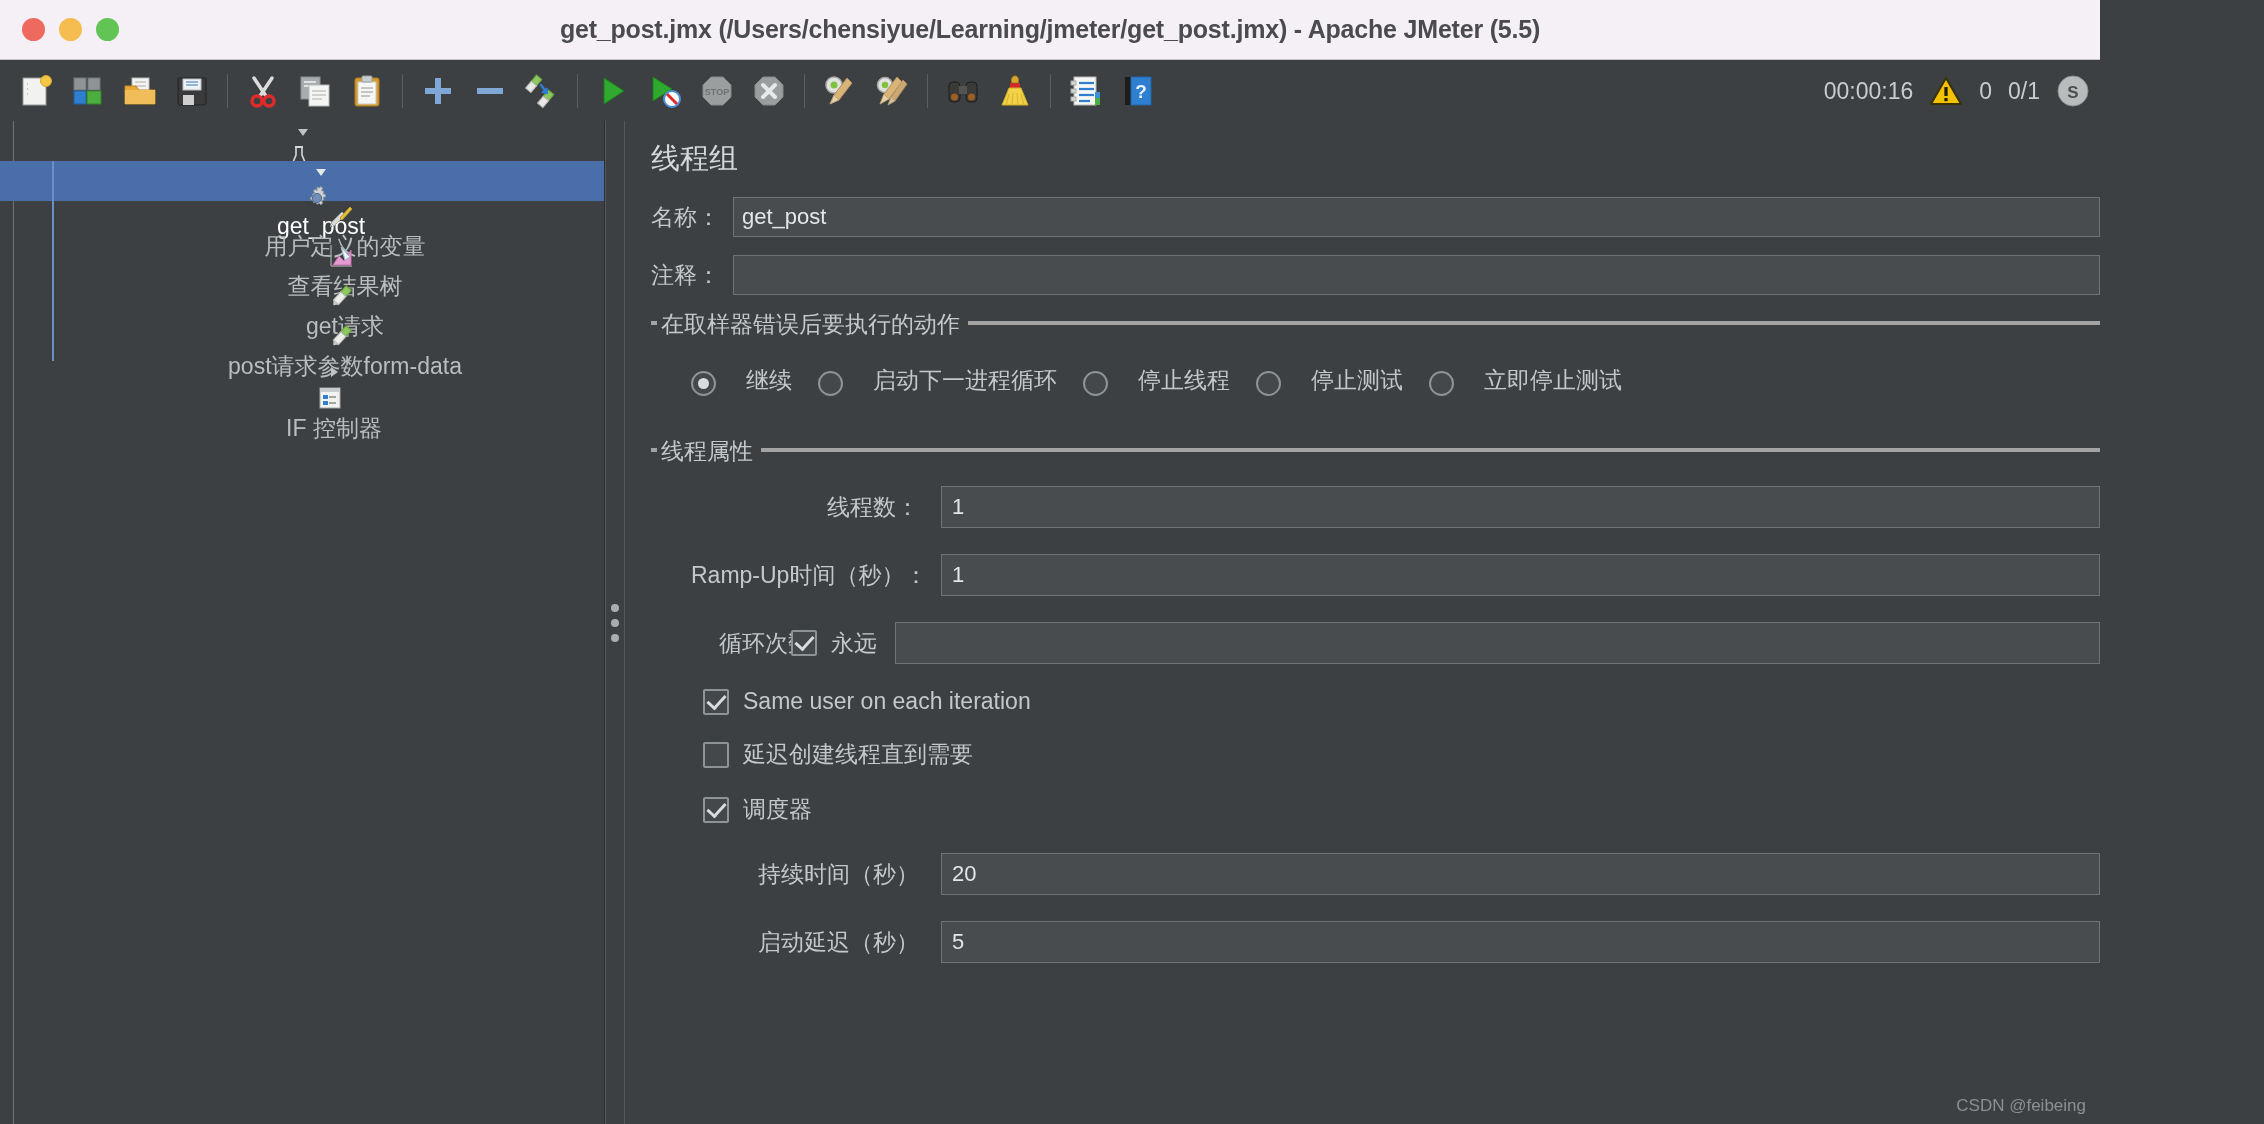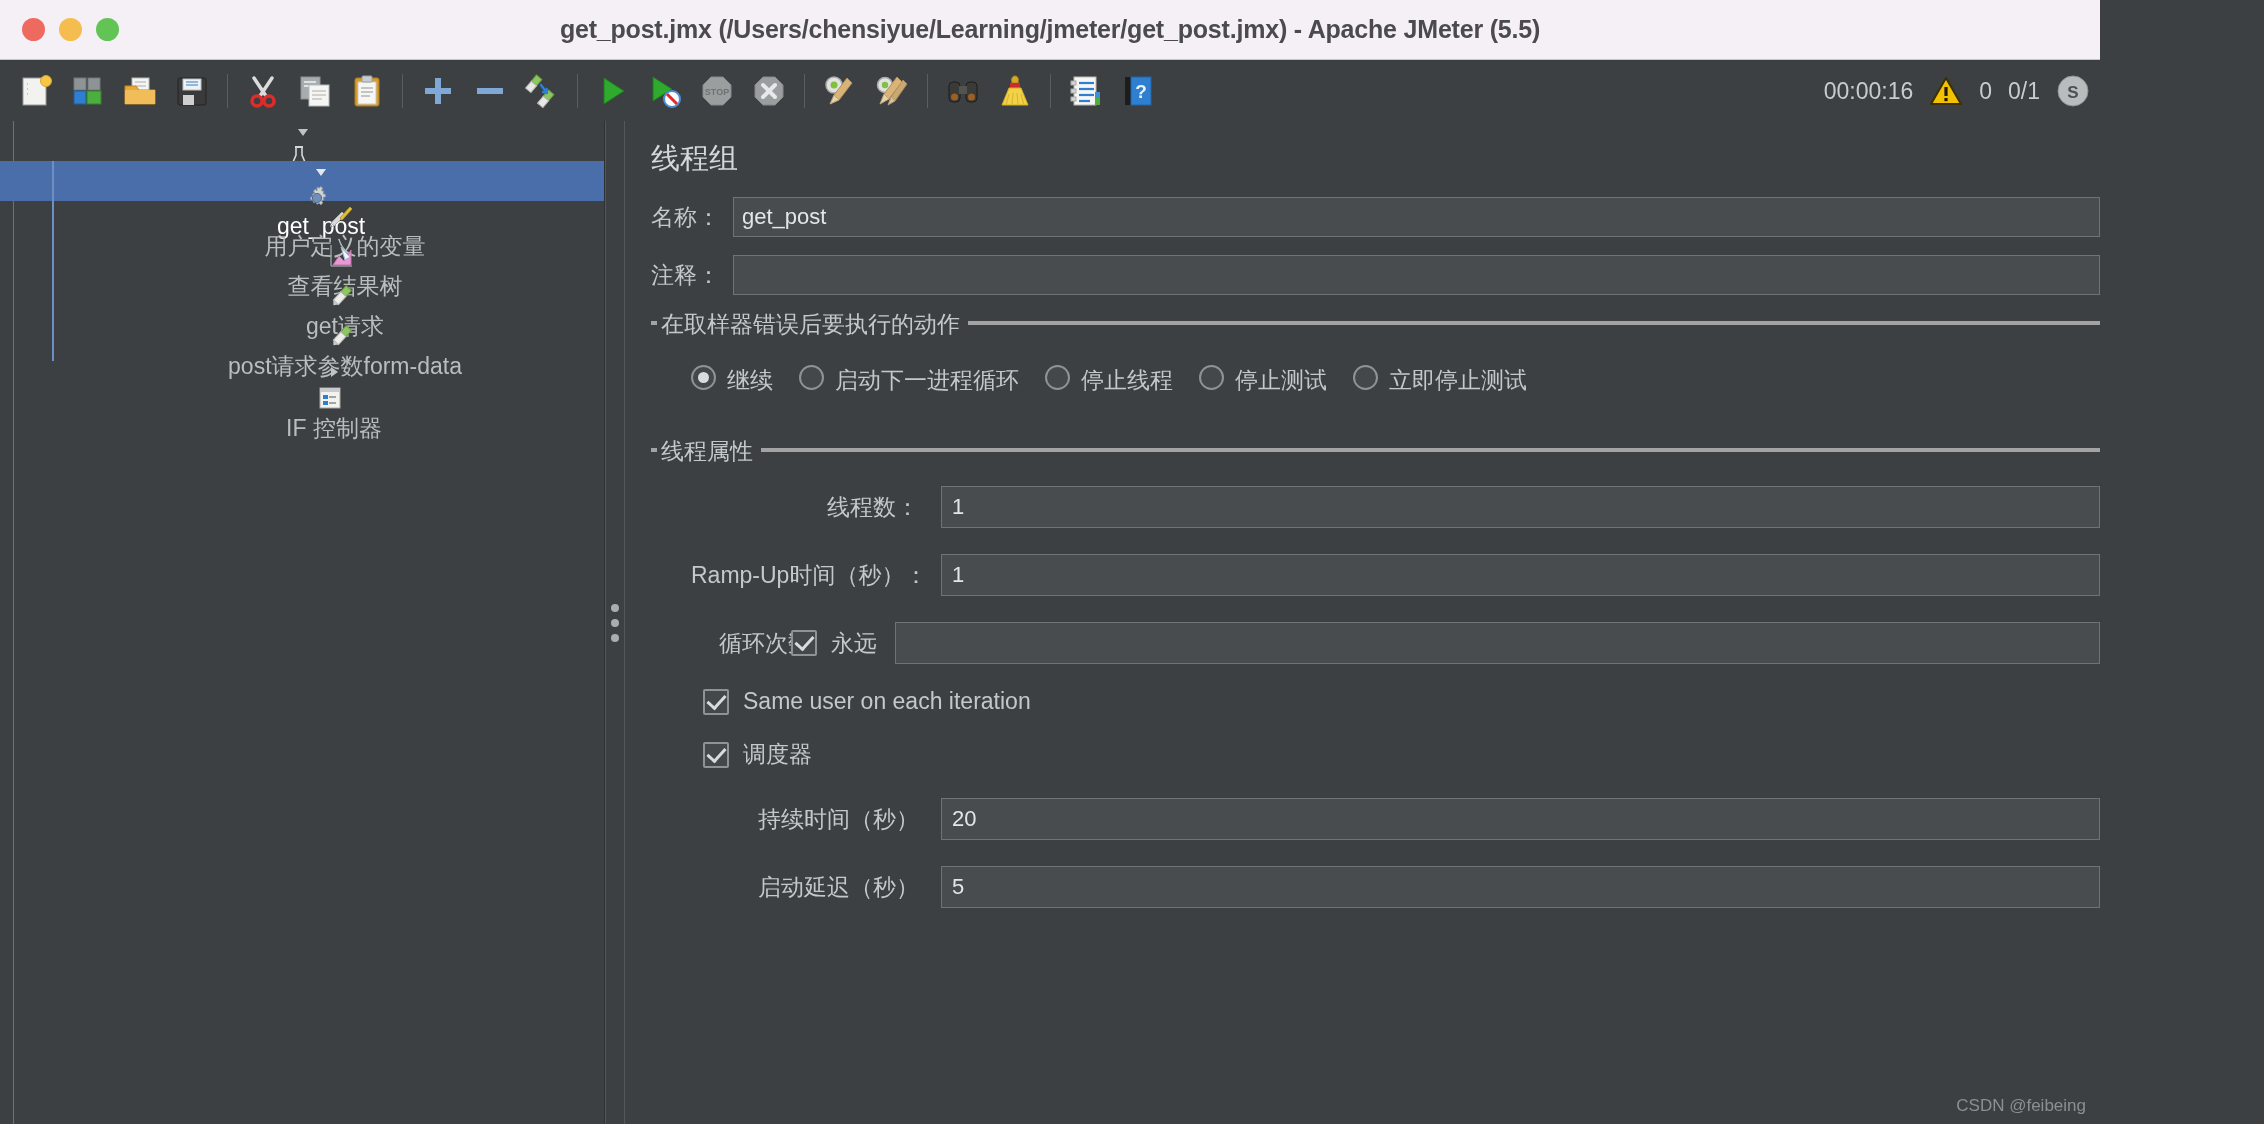--- a/index.html
+++ b/index.html
@@ -141,21 +141,21 @@
   }
   .groupbox > .gb-title{
     position:absolute;top:-16px;left:6px;
     background:#3c4043;padding:0 8px 0 4px;
     color:#c4c8c9;font-size:23px;white-space:nowrap;
   }
   .radio-row{
     display:flex;align-items:center;gap:0;
     padding:40px 0 26px 40px;
   }
-  .radio-item{display:flex;align-items:flex-start;margin-right:26px;}
+  .radio-item{display:flex;align-items:flex-end;margin-right:26px;gap:19px;}
   .radio{
     width:25px;height:25px;border-radius:50%;
     border:2px solid #8e9395;background:#44484b;
     display:flex;align-items:center;justify-content:center;
     box-sizing:border-box;margin-right:11px;flex:0 0 25px;
   }
   .radio.checked::after{
     content:"";width:11px;height:11px;border-radius:50%;background:#d9dcdd;
   }
   .radio-label{color:#c4c8c9;font-size:23px;white-space:nowrap;}
@@ -606,20 +606,24 @@
             <span class="cb-label">永远</span>
           </span>
           <span class="tp-field"></span>
         </div>
 
         <div class="cb-row" style="padding-left:52px;">
           <span class="cb checked"></span>
           <span class="cb-label">Same user on each iteration</span>
         </div>
 
+        <div class="cb-row" style="padding-left:52px;">
+          <span class="cb"></span>
+          <span class="cb-label">延迟创建线程直到需要</span>
+        </div>
 
         <div class="cb-row" style="padding-left:52px;">
           <span class="cb checked"></span>
           <span class="cb-label">调度器</span>
         </div>
 
         <div class="tp-row" style="margin-top:28px;">
           <span class="tp-label">持续时间（秒）</span>
           <span class="tp-field">20</span>
         </div>

